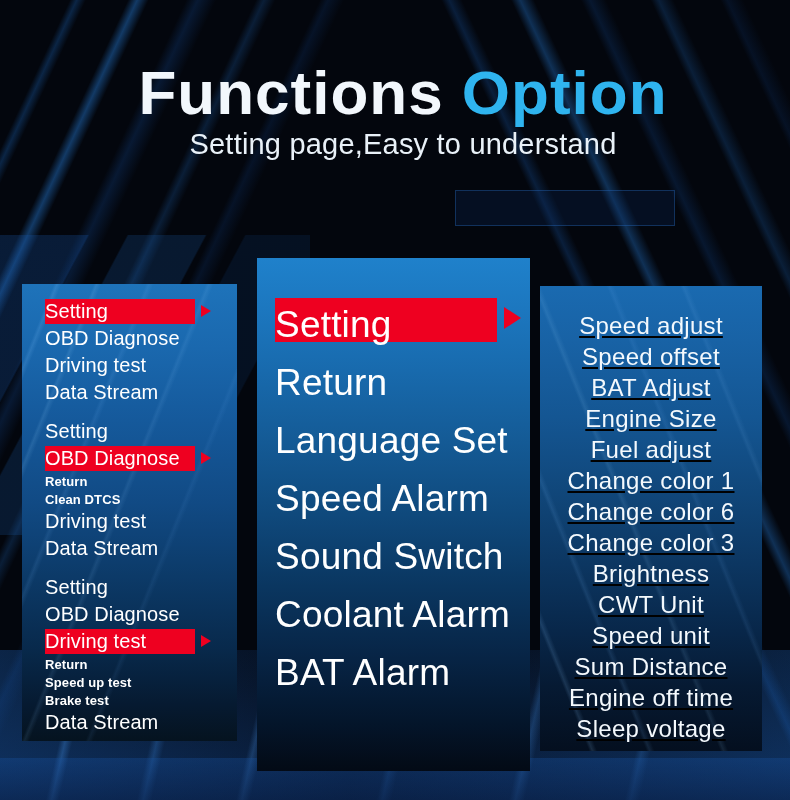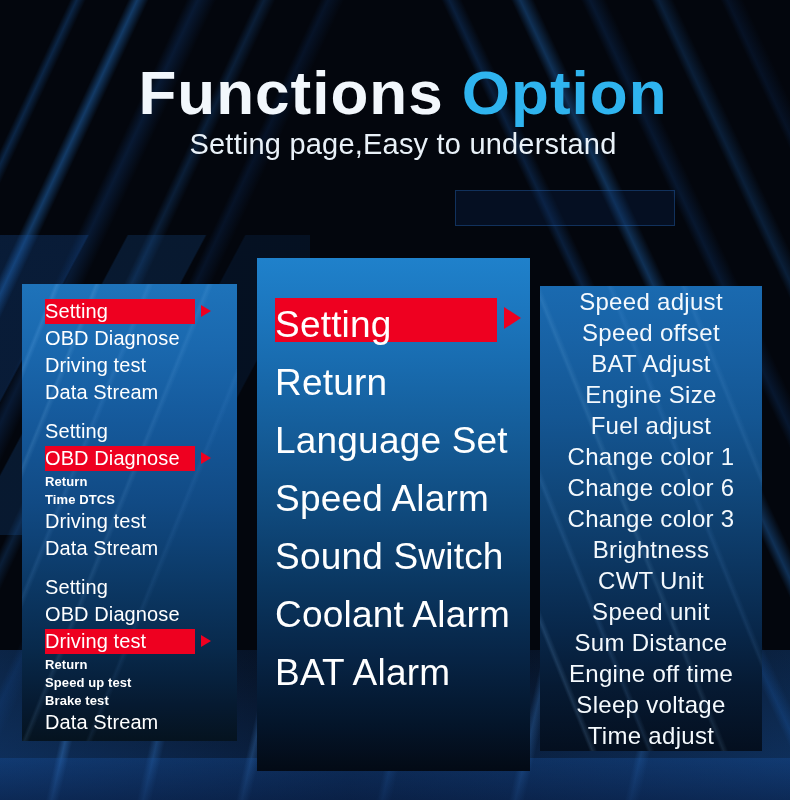--- a/index.html
+++ b/index.html
@@ -219,21 +219,21 @@
     position: absolute;
     left: 247px; top: 11px;
     width: 0; height: 0;
     border-left: 17px solid #ee0020;
     border-top: 11px solid transparent;
     border-bottom: 11px solid transparent;
     z-index: 1;
   }
 
   
-  .rp-content { position: relative; padding: 0 0 0 0; text-align: left; }
+  .rp-content { position: relative; padding: 24px 0 0 0; text-align: left; text-decoration: underline; }
   .rp-row {
     height: 31px;
     display: flex;
     align-items: center;
     justify-content: center;
   }
   .rp-row .rp-text {
     font-size: 24px;
     color: #f4f9fd;
     font-weight: 400;
@@ -287,21 +287,21 @@
           </div>
           <div class="lp-row hl">
             <div class="lp-hlbar"></div>
             <div class="lp-arrow"></div>
             <span class="lp-text">OBD Diagnose</span>
           </div>
           <div class="lp-row sub">
             <span class="lp-text">Return</span>
           </div>
           <div class="lp-row sub">
-            <span class="lp-text">Time DTCS</span>
+            <span class="lp-text">Clean DTCS</span>
           </div>
           <div class="lp-row">
             <span class="lp-text">Driving test</span>
           </div>
           <div class="lp-row">
             <span class="lp-text">Data Stream</span>
           </div>
         </div>
         <div class="lp-group">
           <div class="lp-row">

